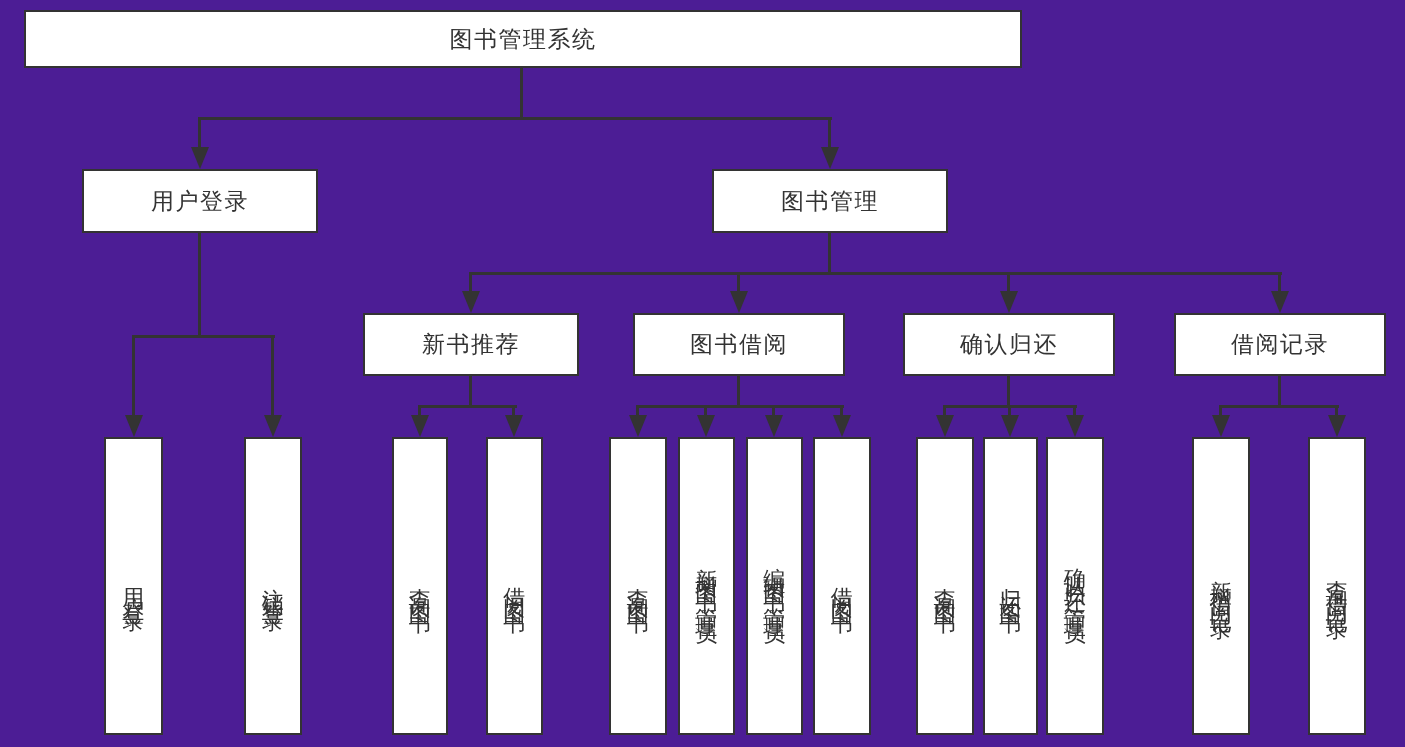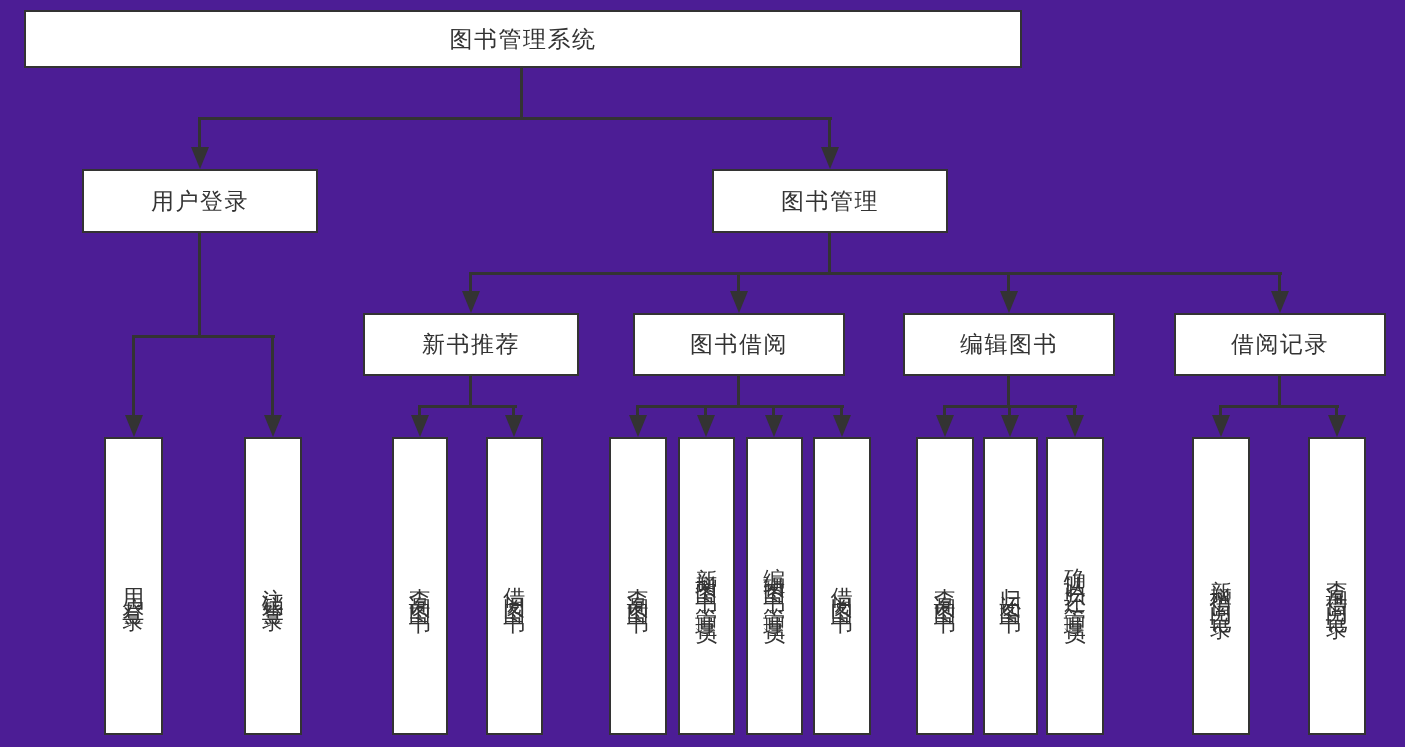--- a/index.html
+++ b/index.html
@@ -37,21 +37,21 @@
 
 <div class="canvas">
 
   <div class="box hbox" style="left:24px;top:10px;width:998px;height:58px">图书管理系统</div>
 
   <div class="box hbox" style="left:82px;top:169px;width:236px;height:64px">用户登录</div>
   <div class="box hbox" style="left:712px;top:169px;width:236px;height:64px">图书管理</div>
 
   <div class="box hbox" style="left:363px;top:313px;width:216px;height:63px">新书推荐</div>
   <div class="box hbox" style="left:633px;top:313px;width:212px;height:63px">图书借阅</div>
-  <div class="box hbox" style="left:903px;top:313px;width:212px;height:63px">编辑图书</div>
+  <div class="box hbox" style="left:903px;top:313px;width:212px;height:63px">确认归还</div>
   <div class="box hbox" style="left:1174px;top:313px;width:212px;height:63px">借阅记录</div>
 
   <div class="box vbox" style="left:104px;top:437px;width:59px;height:298px">用户登录</div>
   <div class="box vbox" style="left:244px;top:437px;width:58px;height:298px">注销登录</div>
 
   <div class="box vbox" style="left:392px;top:437px;width:56px;height:298px">查询图书</div>
   <div class="box vbox" style="left:486px;top:437px;width:57px;height:298px">借阅图书</div>
 
   <div class="box vbox" style="left:609px;top:437px;width:58px;height:298px">查询图书</div>
   <div class="box vbox" style="left:678px;top:437px;width:57px;height:298px">新增图书（管理员）</div>

